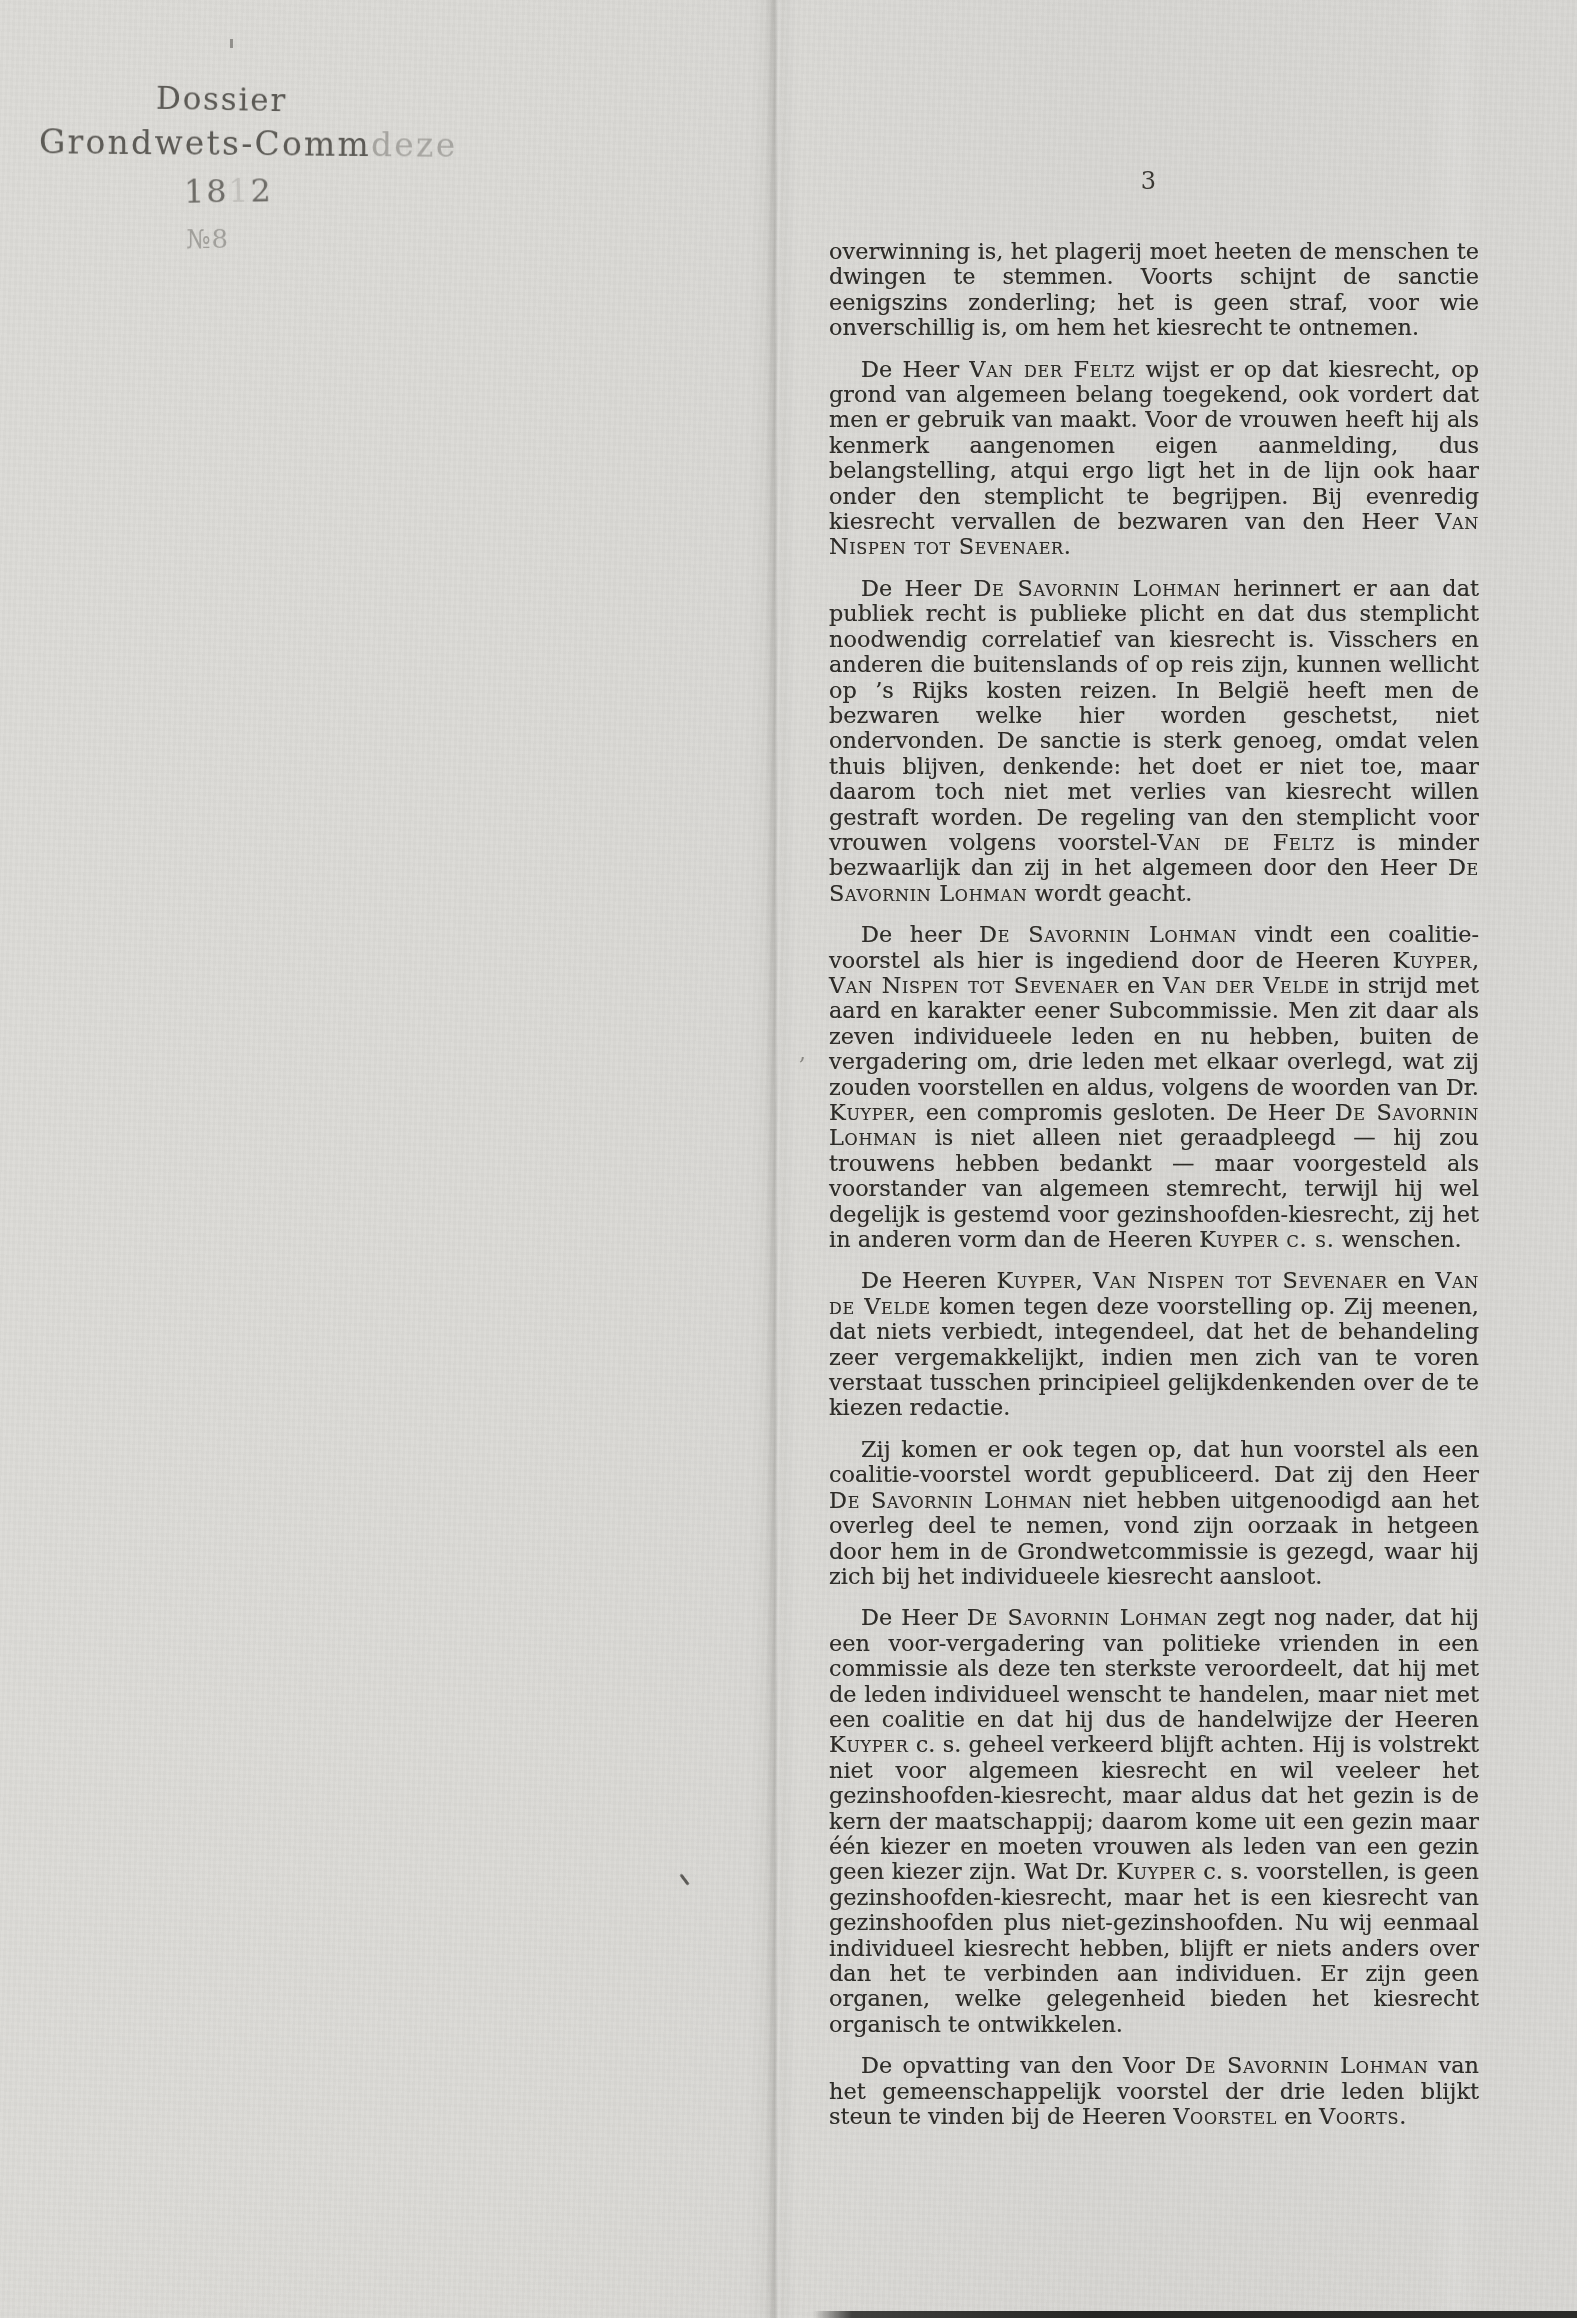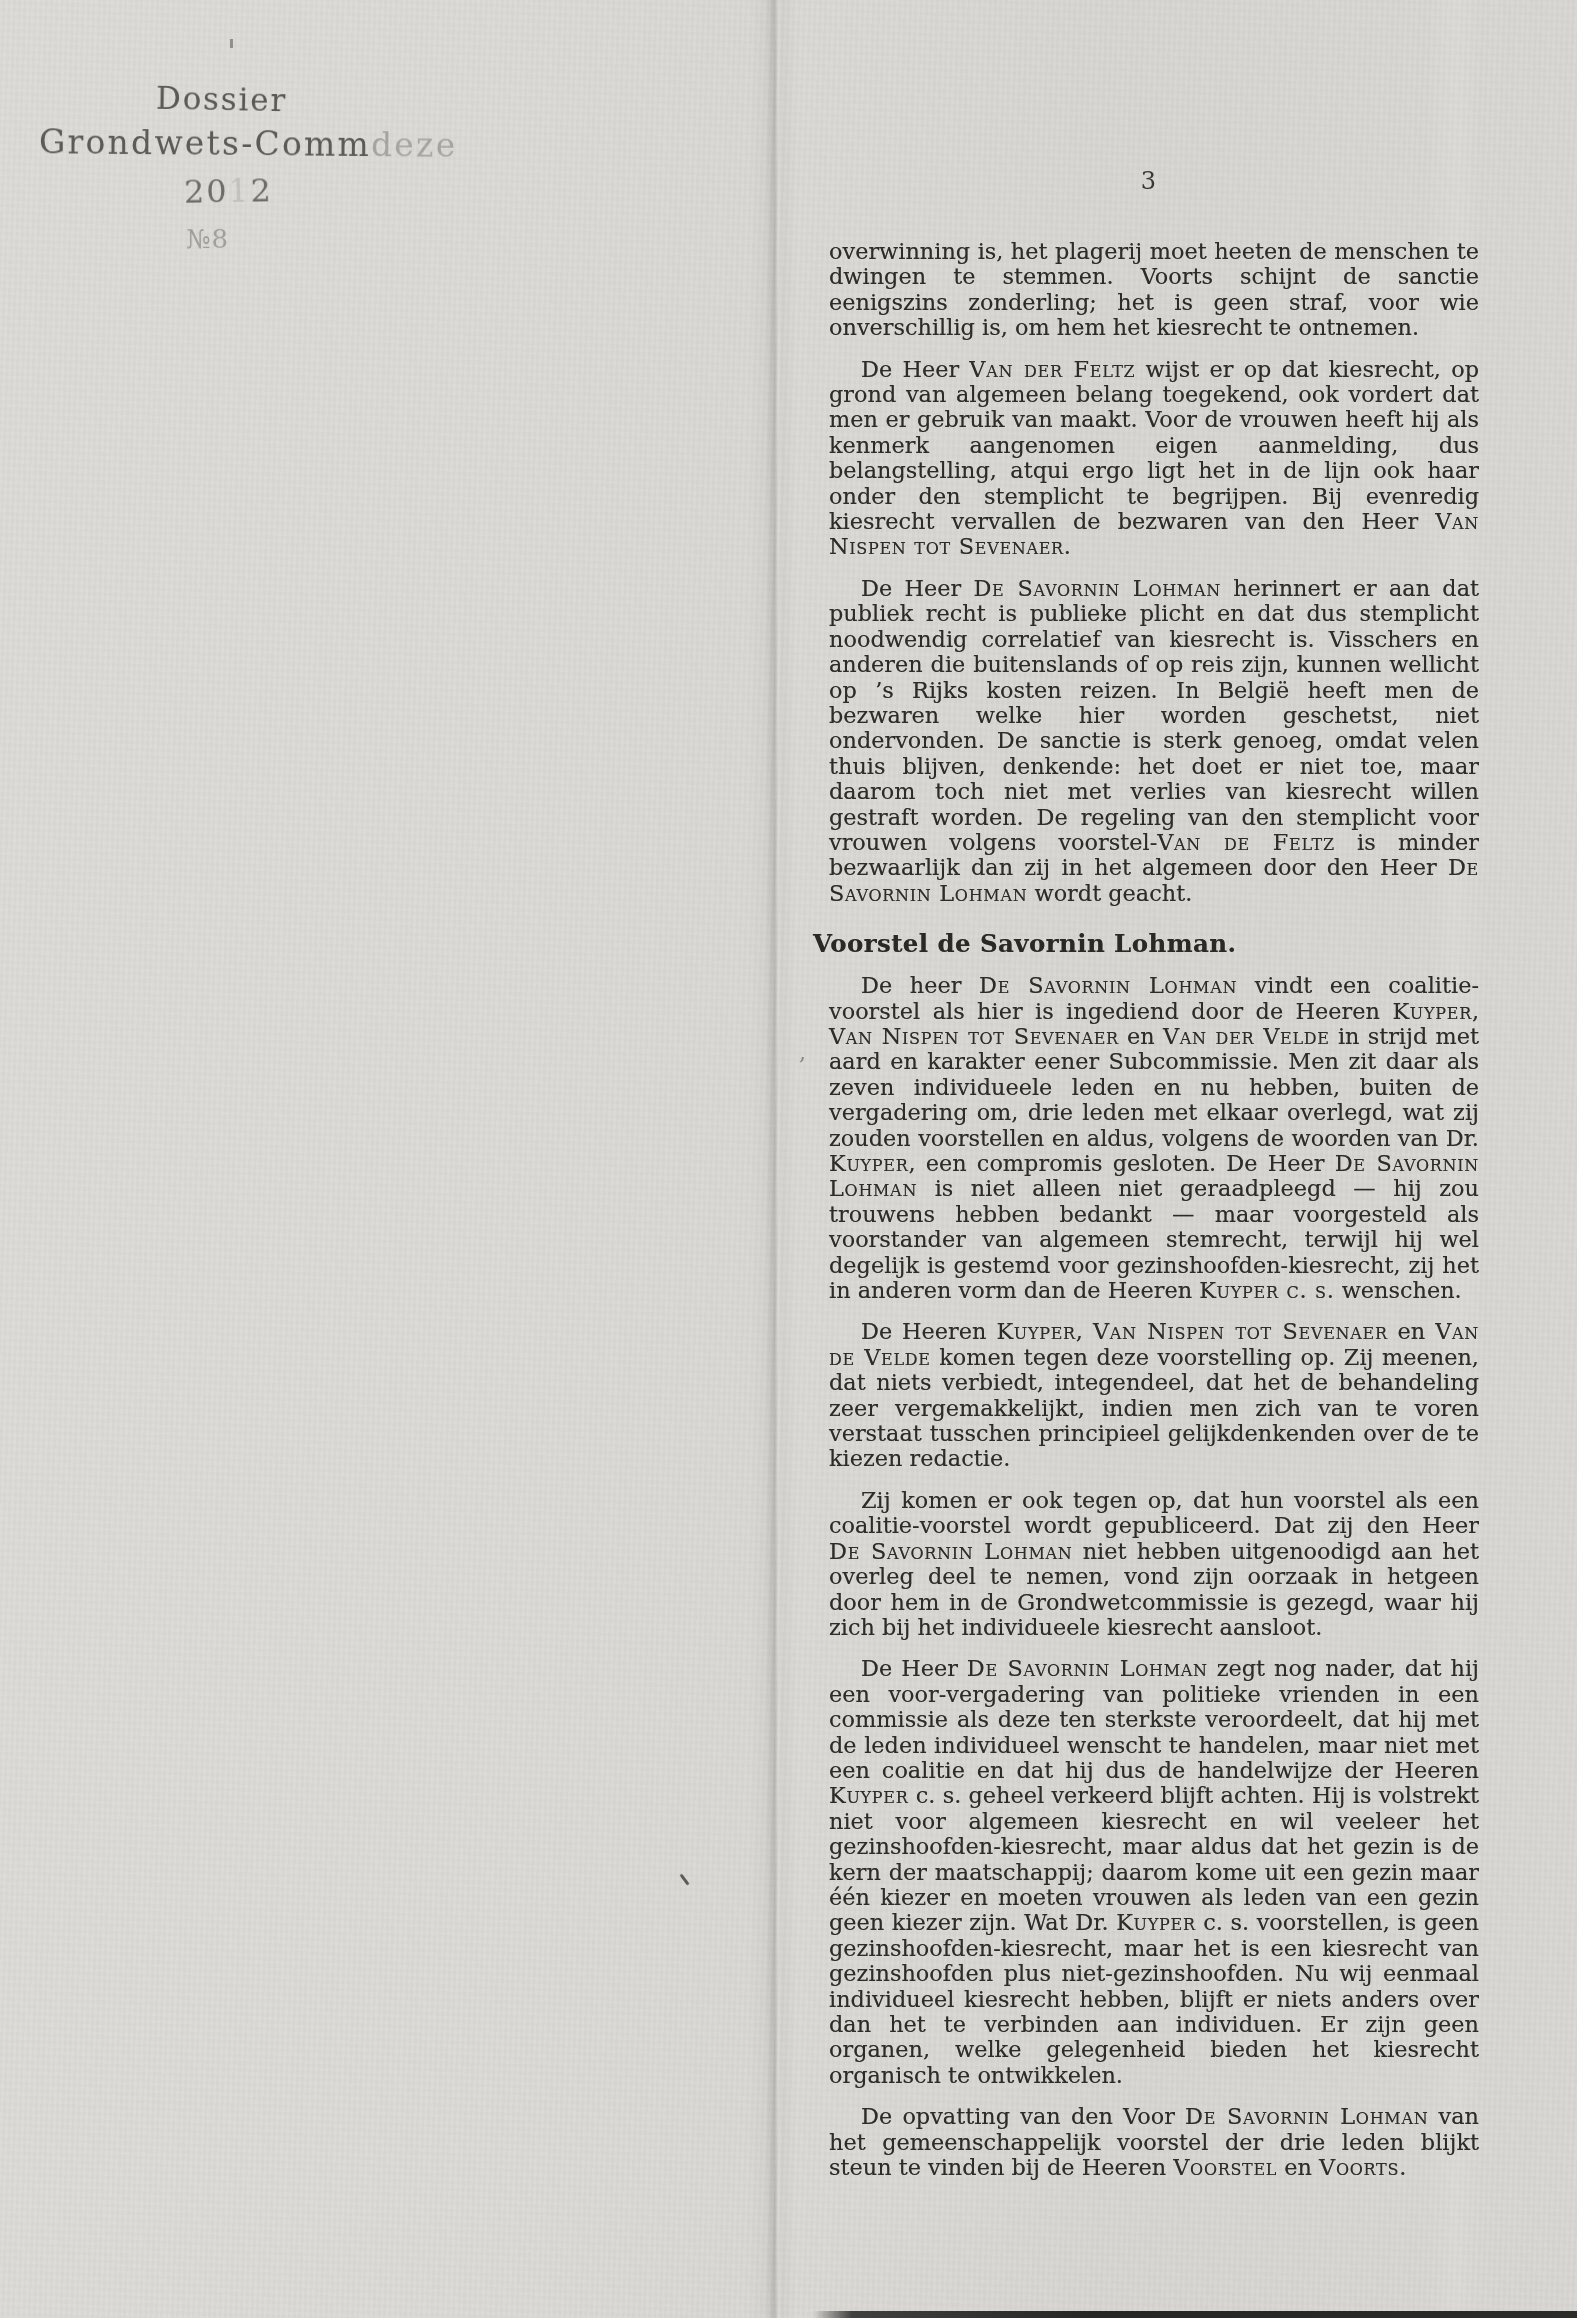--- a/index.html
+++ b/index.html
@@ -81,30 +81,29 @@
 <body>
 
 <div class="page">
 
   <div class="fold"></div>
   <div class="streak"></div>
   <div class="topmark"></div>
 
   <div class="stamp-line s1">Dossier</div>
   <div class="stamp-line s2"><span>Grondwets-Comm</span><span class="faint">deze</span></div>
-  <div class="stamp-line s3"><span>20</span><span class="vfaint">1</span><span>2</span></div>
+  <div class="stamp-line s3"><span>18</span><span class="vfaint">1</span><span>2</span></div>
   <div class="stamp-line s4">№8</div>
 
   <div class="pagenum">3</div>
 
   <div class="column">
       <p class="para"><span>overwinning is, het plagerij moet heeten de menschen te dwingen te stemmen. Voorts schijnt de sanctie eenigszins zonderling; het is geen straf, voor wie onverschillig is, om hem het kiesrecht te ontnemen.</span></p>
       <p class="para indent gap"><span>De Heer </span><span class="smallcaps">Van der Feltz</span><span> wijst er op dat kiesrecht, op grond van algemeen belang toegekend, ook vordert dat men er gebruik van maakt. Voor de vrouwen heeft hij als kenmerk aangenomen eigen aanmelding, dus belangstelling, atqui ergo ligt het in de lijn ook haar onder den stemplicht te begrijpen. Bij evenredig kiesrecht vervallen de bezwaren van den Heer </span><span class="smallcaps">Van Nispen tot Sevenaer</span><span>.</span></p>
       <p class="para indent gap"><span>De Heer </span><span class="smallcaps">De Savornin Lohman</span><span> herinnert er aan dat publiek recht is publieke plicht en dat dus stemplicht noodwendig correlatief van kiesrecht is. Visschers en anderen die buitenslands of op reis zijn, kunnen wellicht op ’s Rijks kosten reizen. In België heeft men de bezwaren welke hier worden geschetst, niet ondervonden. De sanctie is sterk genoeg, omdat velen thuis blijven, denkende: het doet er niet toe, maar daarom toch niet met verlies van kiesrecht willen gestraft worden. De regeling van den stemplicht voor vrouwen volgens voorstel-</span><span class="smallcaps">Van de Feltz</span><span> is minder bezwaarlijk dan zij in het algemeen door den Heer </span><span class="smallcaps">De Savornin Lohman</span><span> wordt geacht.</span></p>
-      <h2 class="heading gap"><span>Voorstel de Savornin Lohman.</span></h2>
       <p class="para indent"><span>De heer </span><span class="smallcaps">De Savornin Lohman</span><span> vindt een coalitie-voorstel als hier is ingediend door de Heeren </span><span class="smallcaps">Kuyper</span><span>, </span><span class="smallcaps">Van Nispen tot Sevenaer</span><span> en </span><span class="smallcaps">Van der Velde</span><span> in strijd met aard en karakter eener Subcommissie. Men zit daar als zeven individueele leden en nu hebben, buiten de vergadering om, drie leden met elkaar overlegd, wat zij zouden voorstellen en aldus, volgens de woorden van Dr. </span><span class="smallcaps">Kuyper</span><span>, een compromis gesloten. De Heer </span><span class="smallcaps">De Savornin Lohman</span><span> is niet alleen niet geraadpleegd — hij zou trouwens hebben bedankt — maar voorgesteld als voorstander van algemeen stemrecht, terwijl hij wel degelijk is gestemd voor gezinshoofden-kiesrecht, zij het in anderen vorm dan de Heeren </span><span class="smallcaps">Kuyper c. s.</span><span> wenschen.</span></p>
       <p class="para indent gap"><span>De Heeren </span><span class="smallcaps">Kuyper</span><span>, </span><span class="smallcaps">Van Nispen tot Sevenaer</span><span> en </span><span class="smallcaps">Van de Velde</span><span> komen tegen deze voorstelling op. Zij meenen, dat niets verbiedt, integendeel, dat het de behandeling zeer vergemakkelijkt, indien men zich van te voren verstaat tusschen principieel gelijkdenkenden over de te kiezen redactie.</span></p>
       <p class="para indent"><span>Zij komen er ook tegen op, dat hun voorstel als een coalitie-voorstel wordt gepubliceerd. Dat zij den Heer </span><span class="smallcaps">De Savornin Lohman</span><span> niet hebben uitgenoodigd aan het overleg deel te nemen, vond zijn oorzaak in hetgeen door hem in de Grondwetcommissie is gezegd, waar hij zich bij het individueele kiesrecht aansloot.</span></p>
       <p class="para indent gap"><span>De Heer </span><span class="smallcaps">De Savornin Lohman</span><span> zegt nog nader, dat hij een voor-vergadering van politieke vrienden in een commissie als deze ten sterkste veroordeelt, dat hij met de leden individueel wenscht te handelen, maar niet met een coalitie en dat hij dus de handelwijze der Heeren </span><span class="smallcaps">Kuyper</span><span> c. s. geheel verkeerd blijft achten. Hij is volstrekt niet voor algemeen kiesrecht en wil veeleer het gezinshoofden-kiesrecht, maar aldus dat het gezin is de kern der maatschappij; daarom kome uit een gezin maar één kiezer en moeten vrouwen als leden van een gezin geen kiezer zijn. Wat Dr. </span><span class="smallcaps">Kuyper</span><span> c. s. voorstellen, is geen gezinshoofden-kiesrecht, maar het is een kiesrecht van gezinshoofden plus niet-gezinshoofden. Nu wij eenmaal individueel kiesrecht hebben, blijft er niets anders over dan het te verbinden aan individuen. Er zijn geen organen, welke gelegenheid bieden het kiesrecht organisch te ontwikkelen.</span></p>
       <p class="para indent gap"><span>De opvatting van den Voor </span><span class="smallcaps">De Savornin Lohman</span><span> van het gemeenschappelijk voorstel der drie leden blijkt steun te vinden bij de Heeren </span><span class="smallcaps">Voorstel</span><span> en </span><span class="smallcaps">Voorts</span><span>.</span></p>
     </div>
 
   <div class="stray">,</div>
   <div class="tick"></div>
   <div class="scan-edge"></div>

